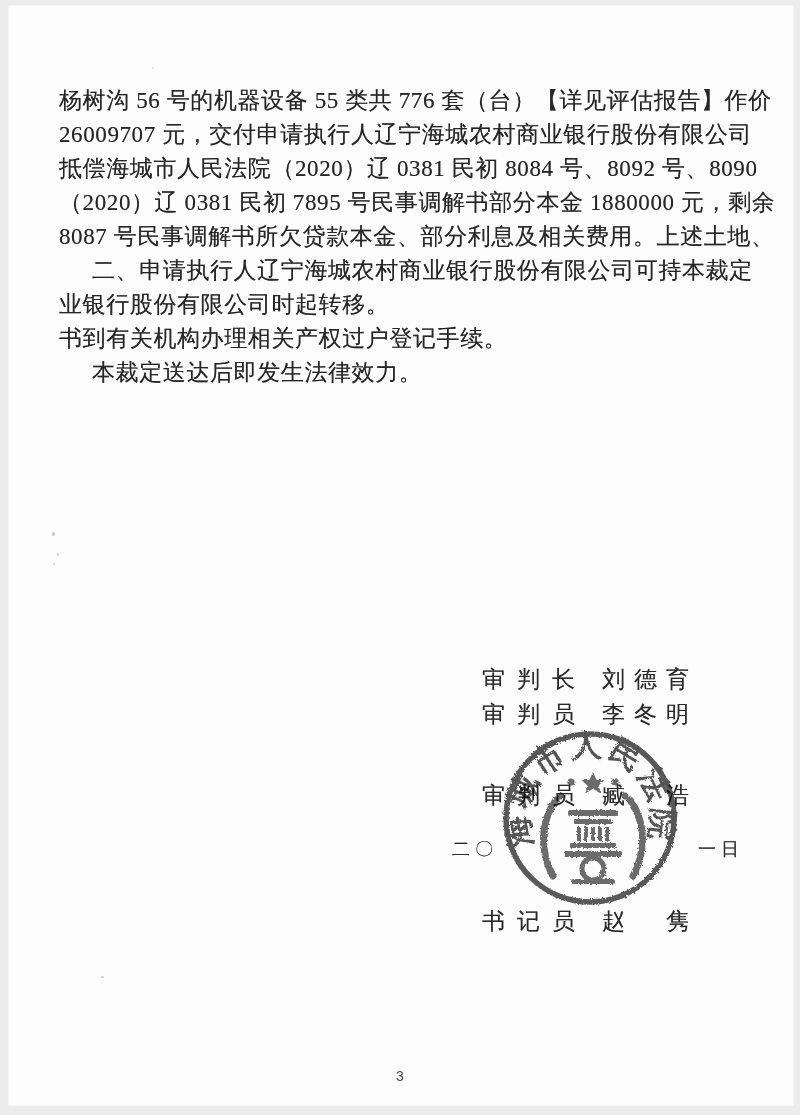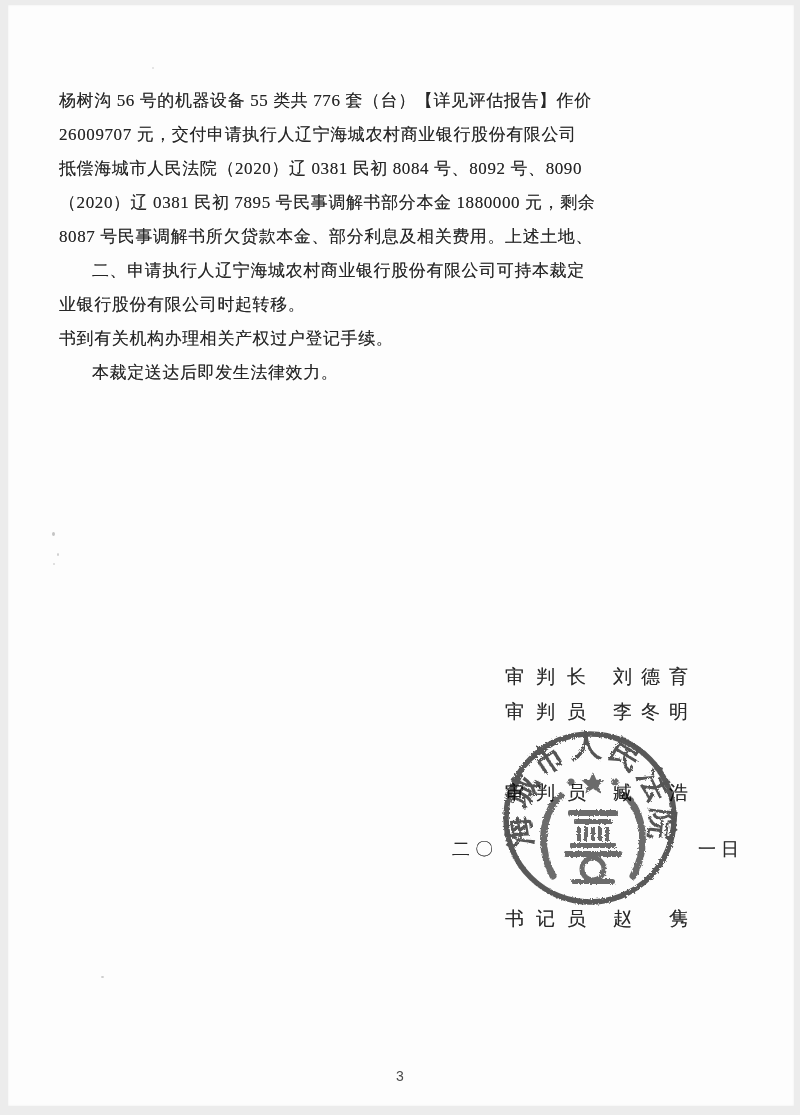--- a/index.html
+++ b/index.html
@@ -16,33 +16,33 @@
   .page {
     position: absolute;
     left: 8px; top: 5px; right: 6px; bottom: 9px;
     background: #fdfdfd;
     box-shadow: 0 0 2px rgba(0,0,0,0.08) inset;
   }
   .body-text {
     position: absolute;
     left: 59px; top: 84px;
     width: 694px;
-    font-size: 17px;
+    font-size: 23px;
     line-height: 34px;
     letter-spacing: 0.6px;
     color: #262626;
     text-shadow: 0 0 0.5px rgba(40,40,40,0.55);
   }
   .line { white-space: nowrap; }
   .line.indent { text-indent: 33px; }
 
   .sig-line {
     position: absolute;
-    left: 505px;
-    font-size: 19px;
+    left: 482px;
+    font-size: 23px;
     color: #2a2a2a;
     letter-spacing: 12px;
     white-space: nowrap;
     text-shadow: 0 0 0.5px rgba(40,40,40,0.5);
   }
   .sig-line .sig-name { margin-left: 15px; letter-spacing: 9px; }
   #judge-1 { top: 664px; }
   #judge-2 { top: 699px; }
   #judge-3 { top: 735px; margin-top: 45px; }
   #clerk-line { top: 906px; }

